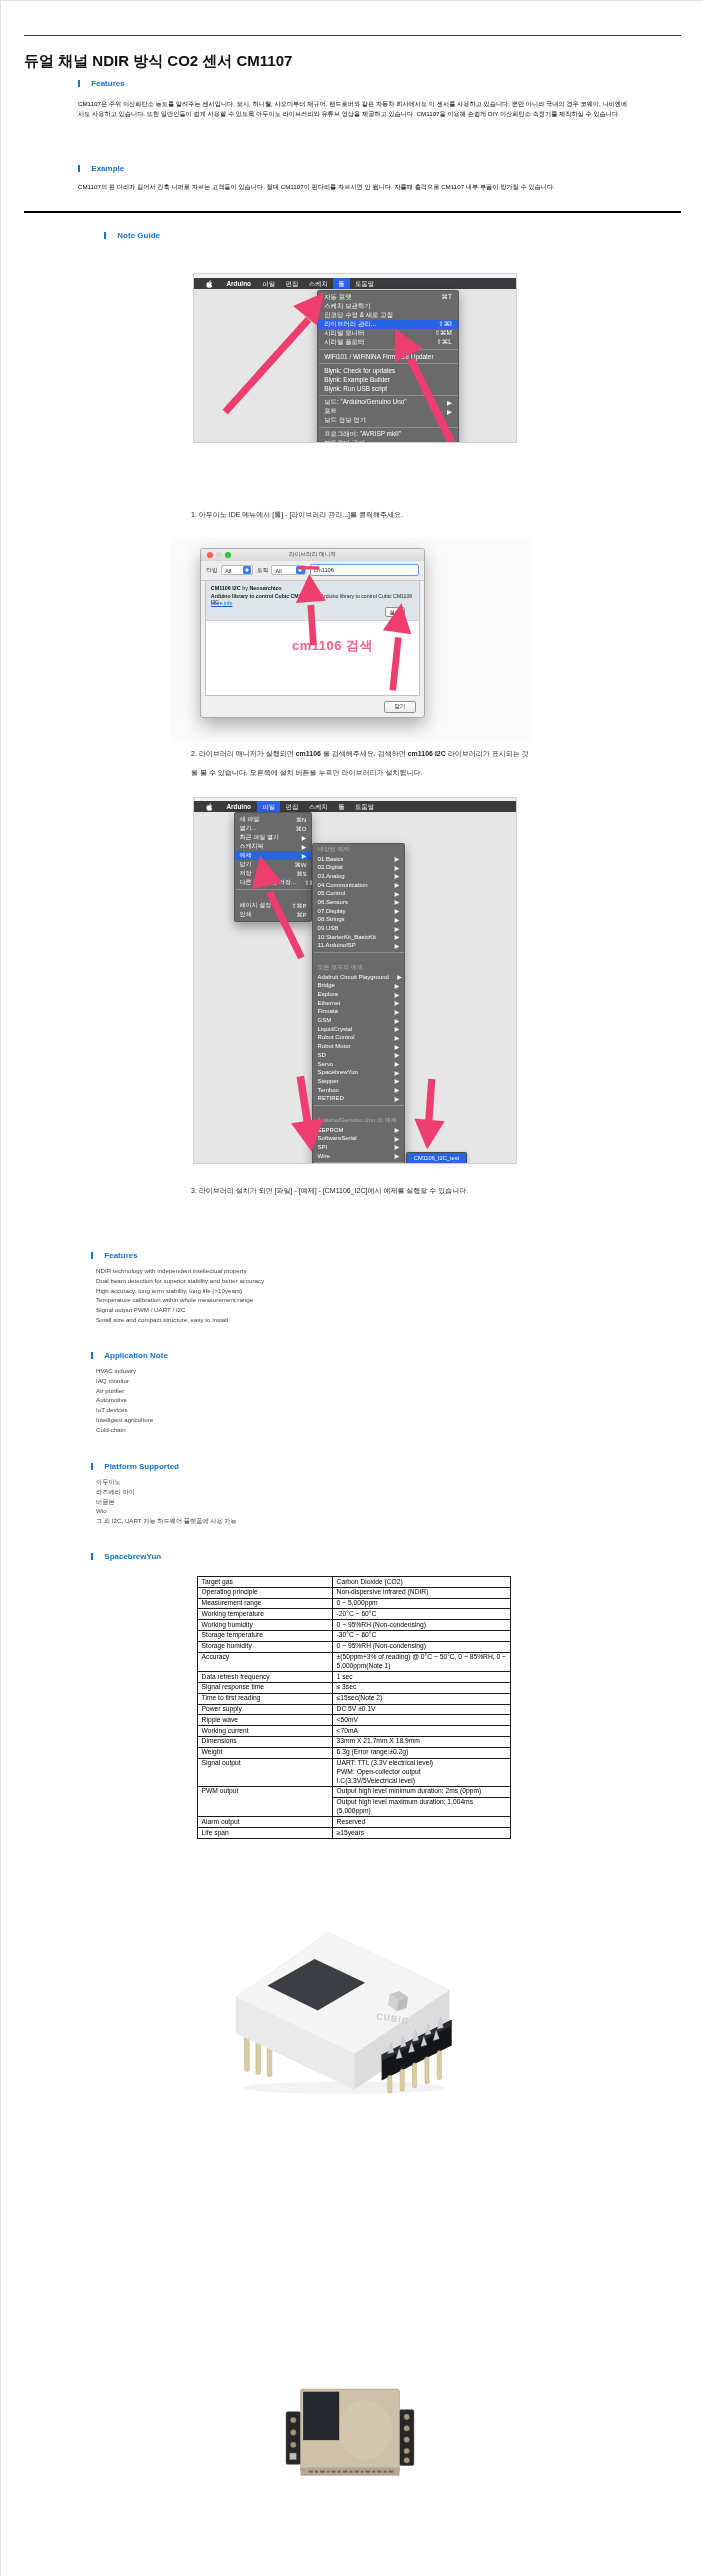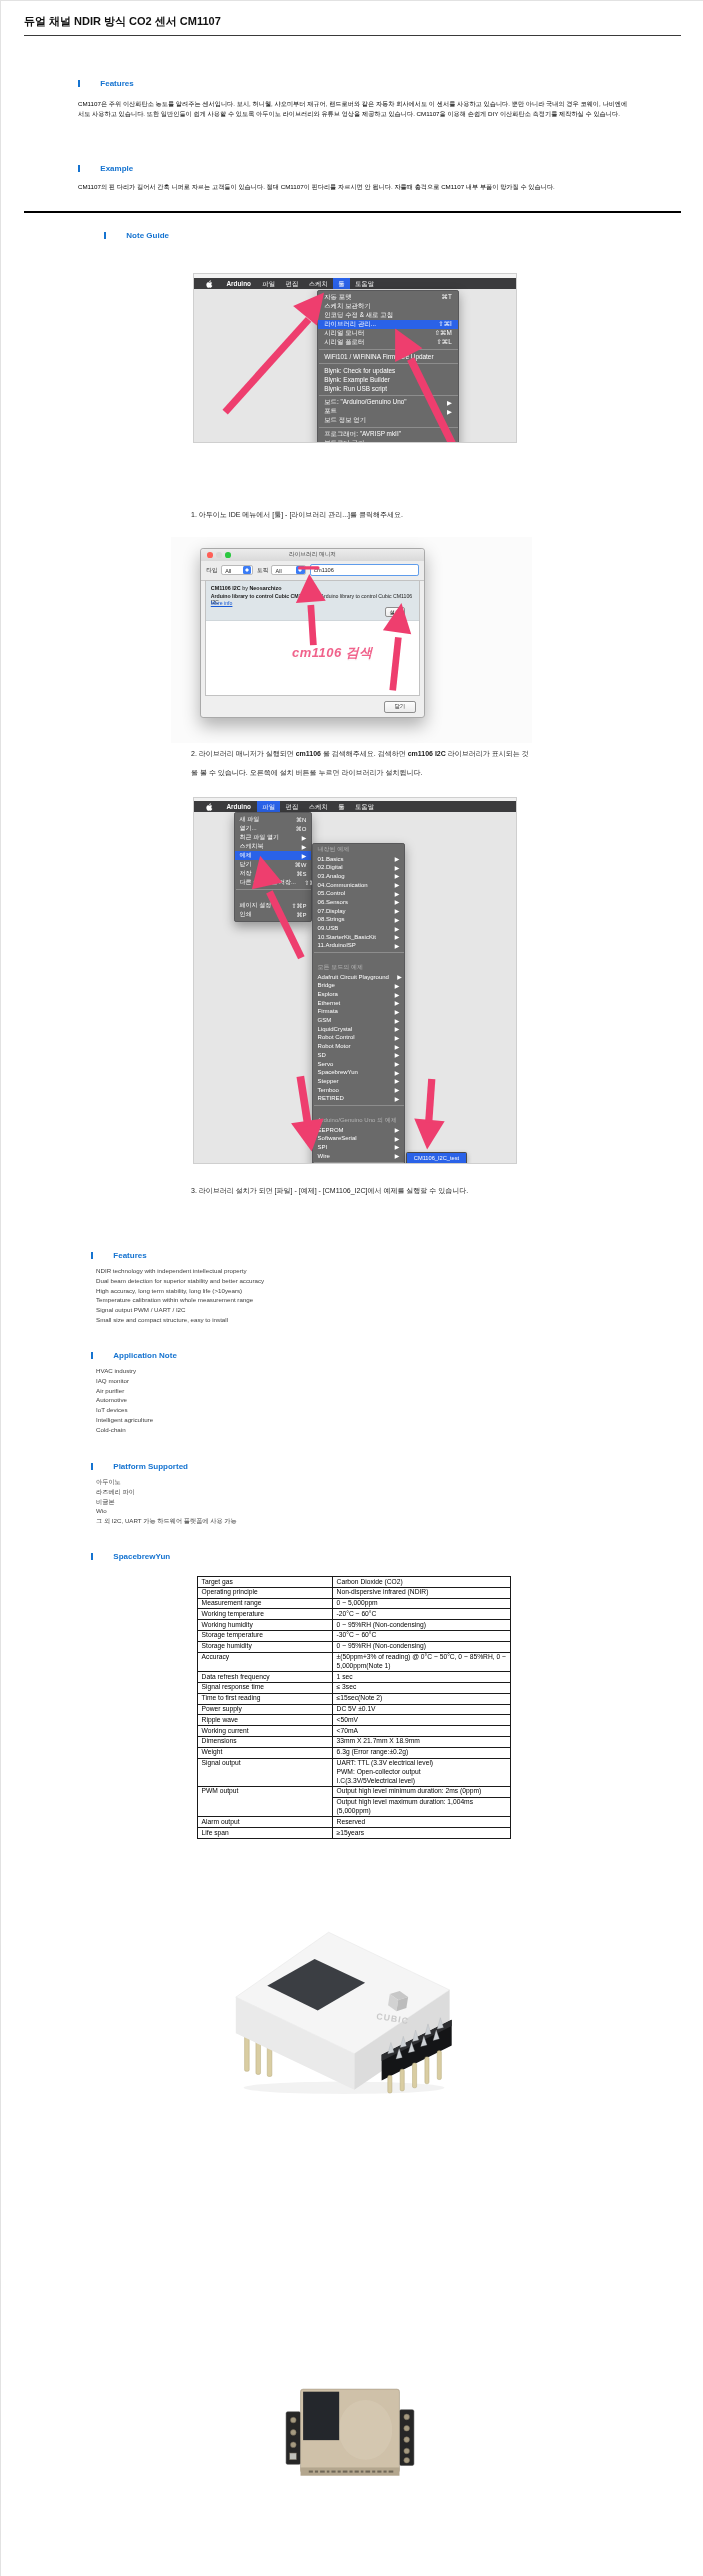--- a/index.html
+++ b/index.html
@@ -1,21 +1,21 @@
 <!DOCTYPE html>
 <html style="font-size:8.2px"><head>
 <meta charset="utf-8">
 <style>
   html,body{margin:0;padding:0;background:#fff;}
   body{font-family:"Liberation Sans","DejaVu Sans",sans-serif;color:#111;}
   .page{position:relative;width:704px;height:2892px;background:#fff;border:0.5px solid #e2e2e2;box-sizing:border-box;overflow:hidden;}
   .abs{position:absolute;}
-  .page-title{font-size:11px;font-weight:bold;color:#111;}
+  .page-title{font-size:15px;font-weight:bold;color:#111;margin-top:38px;}
   .rule{background:#3a3a3a;}
-  .sec-h{display:flex;align-items:center;gap:20px;font-weight:bold;font-size:8px;color:#1573d0;}
+  .sec-h{display:flex;align-items:center;gap:11px;font-weight:bold;font-size:8px;color:#1573d0;}
   .sec-h .bar{width:2.3px;height:7.7px;background:#1573d0;}
   .body-p{font-size:6.2px;line-height:9.8px;color:#000;}
   .cap{font-size:7px;color:#1a1a1a;}
   ul.plain{list-style:none;margin:0;padding:0;font-size:6.2px;color:#3d3d3d;}
   ul.plain li{line-height:9.8px;}
   
   .shot{background:#e6e6e6;border:0.5px solid #cfcfcf;box-sizing:border-box;overflow:hidden;}
   .mac-strip{position:absolute;left:0;right:0;background:#f4f4f4;}
   .menubar{position:absolute;left:0;right:0;height:11.3px;background:#3b3b3d;display:flex;align-items:center;color:#fff;}
   .mb-apple{padding:0 7.2px 0 12.4px;display:flex;align-items:center;}
@@ -218,21 +218,21 @@
       <div class="listarea">
         <div class="result">
           <div class="r1"><b class="k">CM1106 I2C</b><span> by </span><b class="k">Neosarchizo</b></div>
           <div class="r2"><b class="k">Arduino library to control Cubic CM1106 I2C</b><span> Arduino library to control Cubic CM1106 I2C</span></div>
           <div class="rlink">More info</div>
           <div class="btn" style="right:14.4px;top:26px;width:18.5px;height:8.2px;">설치</div>
         </div>
       </div>
       <div class="btn" style="right:8.2px;bottom:4.6px;width:30px;height:9.8px;">닫기</div>
     </div>
-    <div class="anno" style="left:121px;top:107px;font-style:italic;">cm1106 검색</div>
+    <div class="anno" style="left:121px;top:100px;">cm1106 검색</div>
     <svg class="overlay" width="361" height="206" viewBox="0 0 700 400">
       <g fill="#ee3e6e">
         <rect x="246" y="57" width="42" height="6" rx="3"></rect>
         <polygon points="268,72 300,124 242,128"></polygon>
         <line x1="276" y1="210" x2="271" y2="132" stroke="#ee3e6e" stroke-width="13"></line>
         <polygon points="447,128 466,189 411,181"></polygon>
         <line x1="430" y1="298" x2="441" y2="195" stroke="#ee3e6e" stroke-width="13"></line>
       </g>
     </svg>
   </div>

